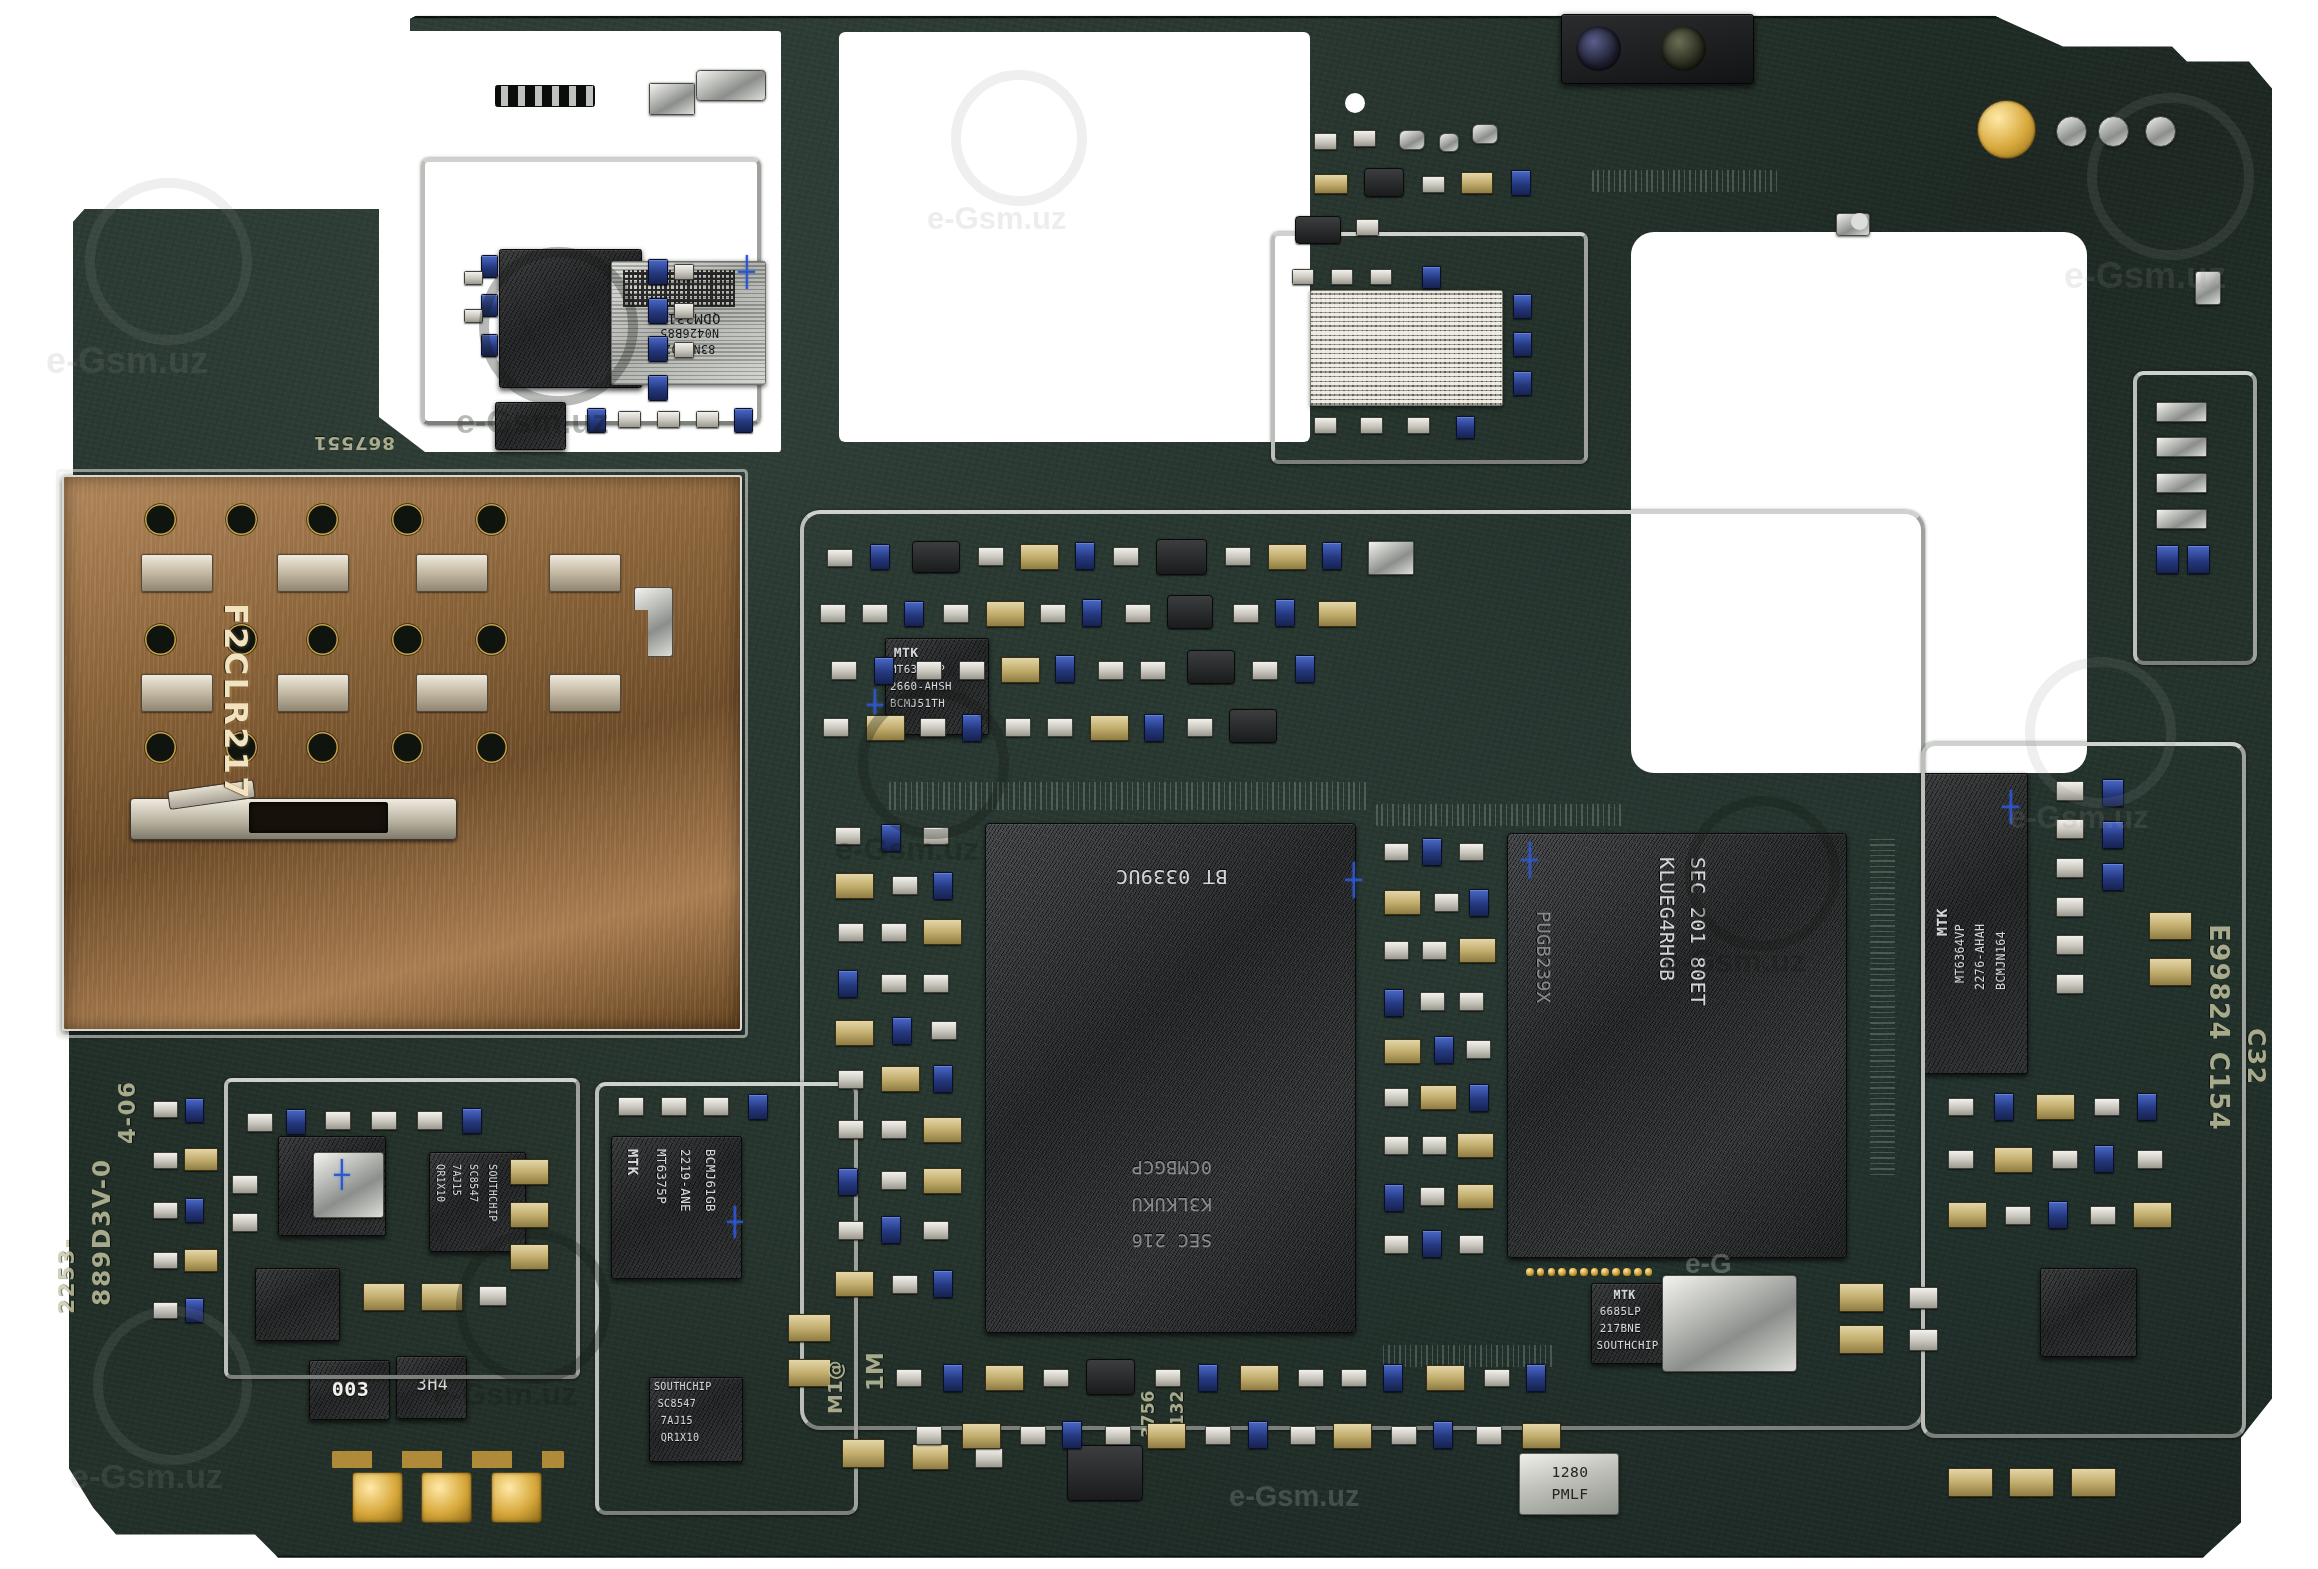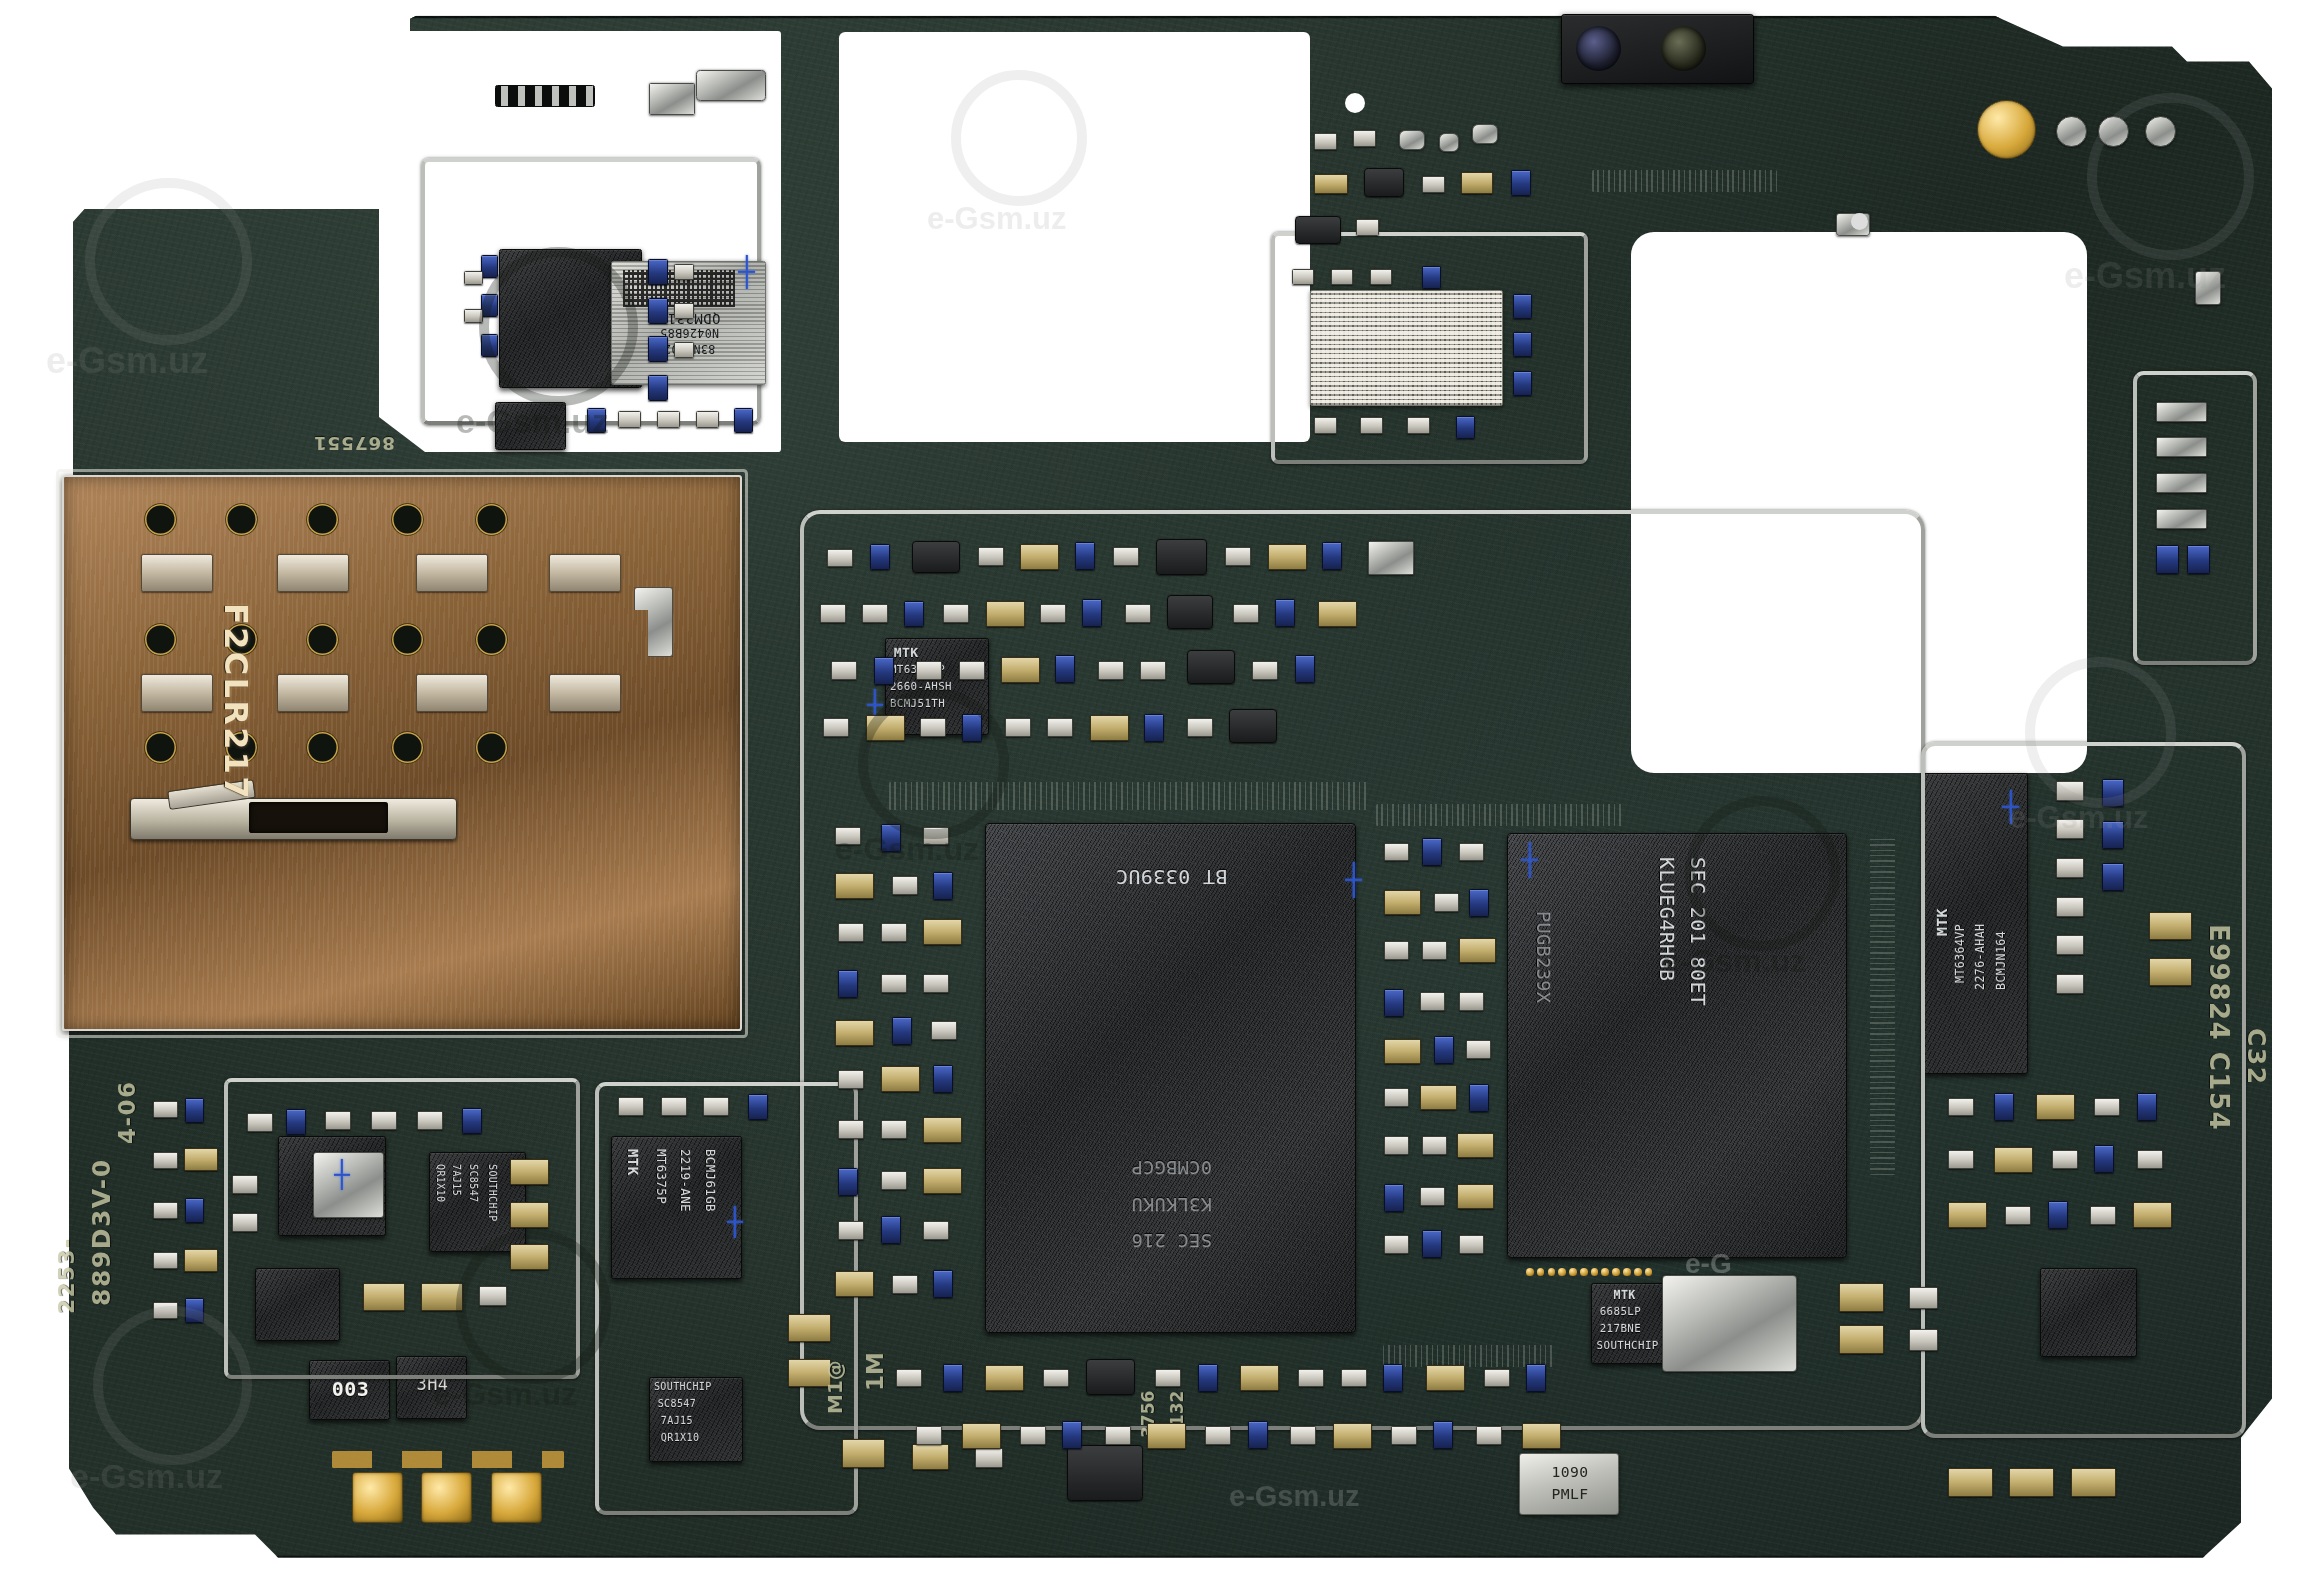--- a/index.html
+++ b/index.html
@@ -404,21 +404,21 @@
   <div class="part ic" style="left:309px;top:1360px;width:81px;height:60px;">
     <div class="ic-label" style="left:0;top:17px;width:81px;text-align:center;font-size:20px;font-weight:bold;color:#f2f2ee;">003</div>
   </div>
   <div class="part ic" style="left:396px;top:1356px;width:71px;height:63px;">
     <div class="ic-label" style="left:0;top:17px;width:71px;text-align:center;font-size:17px;color:#dcdcd8;">3H4</div>
   </div>
 
   <div class="part" style="left:1519px;top:1453px;width:100px;height:62px;
               background:linear-gradient(165deg,#f0efe9,#bfc0ba 45%,#8f918b);
               border:1.5px solid #5b5d57;border-radius:3.1px;box-shadow:0 1.5px 4.6px rgba(0,0,0,.55);">
-    <div class="ic-label" style="left:0;top:9.3px;width:100px;text-align:center;font-size:14.7px;color:#23251f;text-shadow:none;">1090</div>
+    <div class="ic-label" style="left:0;top:9.3px;width:100px;text-align:center;font-size:14.7px;color:#23251f;text-shadow:none;">1280</div>
     <div class="ic-label" style="left:0;top:31px;width:100px;text-align:center;font-size:14.7px;color:#23251f;text-shadow:none;">PMLF</div>
   </div>
 
   <div class="part solder-ring" style="left:224px;top:1078px;width:356px;height:301px;"></div>
   <div class="part ic" style="left:278px;top:1136px;width:108px;height:100px;"></div>
   <div class="part metal" style="left:313px;top:1152px;width:71px;height:66px;border-radius:3.1px;"></div>
   <div class="fiducial" style="left:334px;top:1159px;width:15.5px;height:31px;"></div>
   <div class="part ic" style="left:255px;top:1268px;width:85px;height:73px;"></div>
   <div class="part c-tan" style="left:363px;top:1283px;width:42px;height:28px;"></div>
   <div class="part c-tan" style="left:421px;top:1283px;width:42px;height:28px;"></div>

